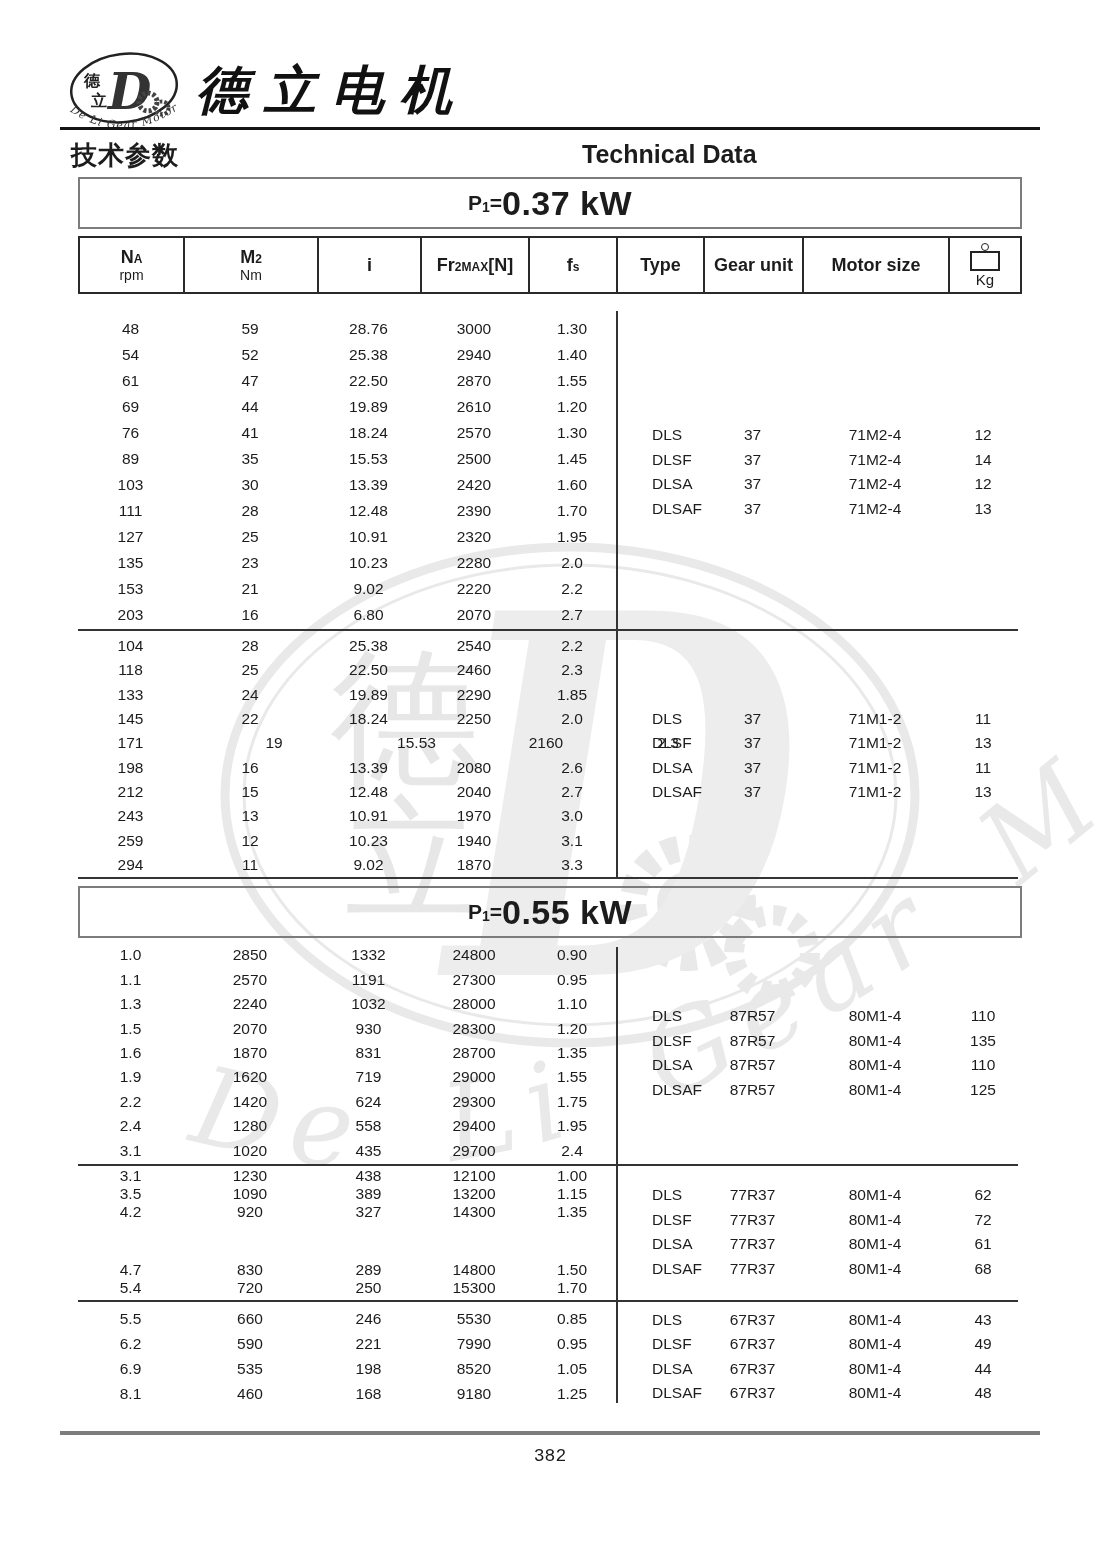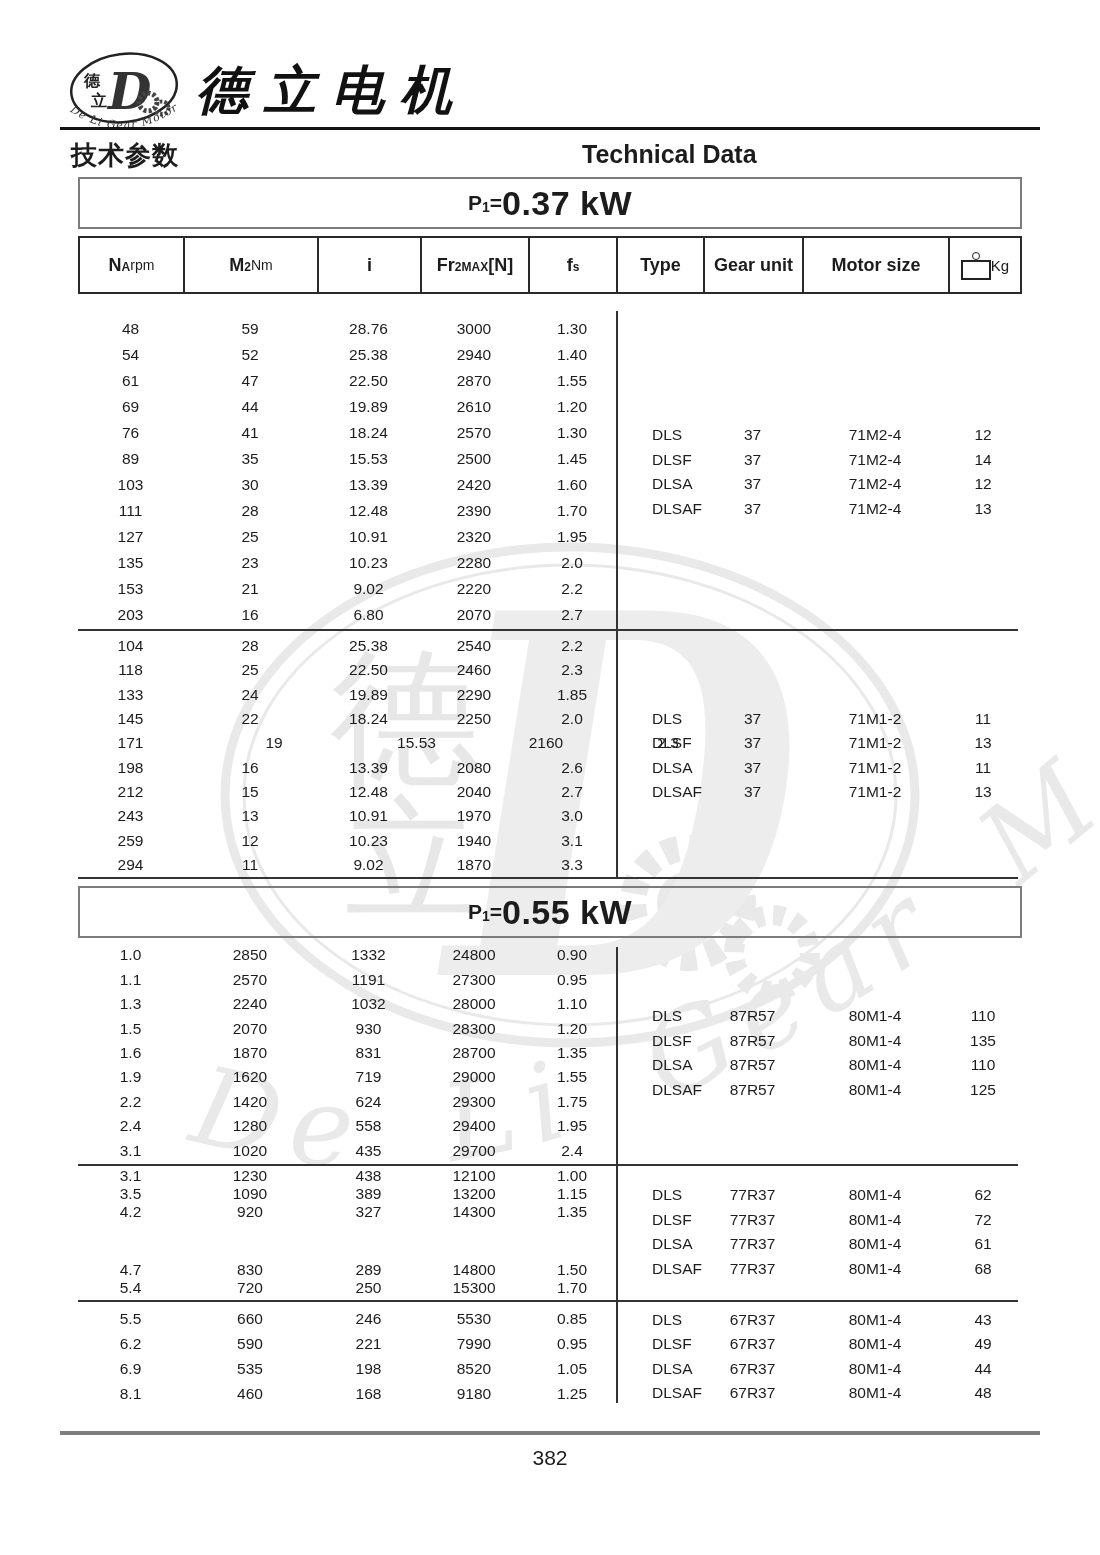--- a/index.html
+++ b/index.html
@@ -19,21 +19,21 @@
   
   .banner{position:absolute;left:78px;width:940px;height:48px;border:2px solid #7c7c7c;
           display:flex;align-items:center;justify-content:center;background:transparent;}
   .p-pre{font-size:21px;font-weight:bold;}
   .p-sub{font-size:14px;font-weight:bold;position:relative;top:4px;}
   .p-val{font-size:34px;font-weight:bold;letter-spacing:.5px;}
 
   
   .thead{position:absolute;left:78px;top:236px;width:940px;height:54px;border:2px solid #2a2a2a;
          display:grid;grid-template-columns:105px 134px 103px 108px 88px 87px 99px 146px 1fr;}
-  .thcell{border-right:2px solid #2a2a2a;display:flex;flex-direction:row;align-items:center;justify-content:center;line-height:1.05;}
+  .thcell{border-right:2px solid #2a2a2a;display:flex;flex-direction:column;align-items:center;justify-content:center;line-height:1.05;}
   .thcell:last-child{border-right:none;}
   .th-main{font-size:18px;font-weight:bold;}
   .th-sub{font-size:12px;font-weight:bold;}
   .th-unit{font-size:14px;margin-top:1px;}
   .weight-icon{width:26px;height:16px;border:2px solid #222;position:relative;margin-top:9px;}
   .weight-icon::before{content:"";position:absolute;left:50%;top:-10px;transform:translateX(-50%);
           width:6px;height:6px;border:1.5px solid #222;border-radius:50%;background:#fff;}
   .kg-label{font-size:15px;margin-top:1px;}
 
   
@@ -44,21 +44,21 @@
   .models{position:absolute;left:538px;top:0;width:402px;height:100%;
           display:flex;flex-direction:column;justify-content:center;}
   .mrow{display:grid;grid-template-columns:87px 99px 146px 70px;align-items:center;}
   .mcell{text-align:center;font-size:15.5px;}
   .mcell.type{text-align:left;padding-left:36px;}
 
   .hline{position:absolute;left:78px;width:940px;height:1.5px;background:#333;}
   .vline{position:absolute;width:1.5px;background:#333;left:616px;}
 
   .foot-rule{position:absolute;left:60px;top:1431px;width:980px;height:4px;background:#7d7d7d;}
-  .page-num{position:absolute;left:0;top:1446px;width:1100px;text-align:center;font-size:21px;}
+  .page-num{position:absolute;left:0;top:1446px;width:1100px;text-align:center;font-size:18px;font-family:Liberation Mono, monospace;}
 </style>
 </head>
 <body>
 
 <div class="page">
 
   <svg class="wm" width="1100" height="1555" viewBox="0 0 1100 1555">
     <g fill="none" stroke="#e9e9e9">
       <ellipse cx="570" cy="795" rx="345" ry="248" stroke-width="9"></ellipse>
       <ellipse cx="570" cy="795" rx="326" ry="230" stroke-width="3"></ellipse>

